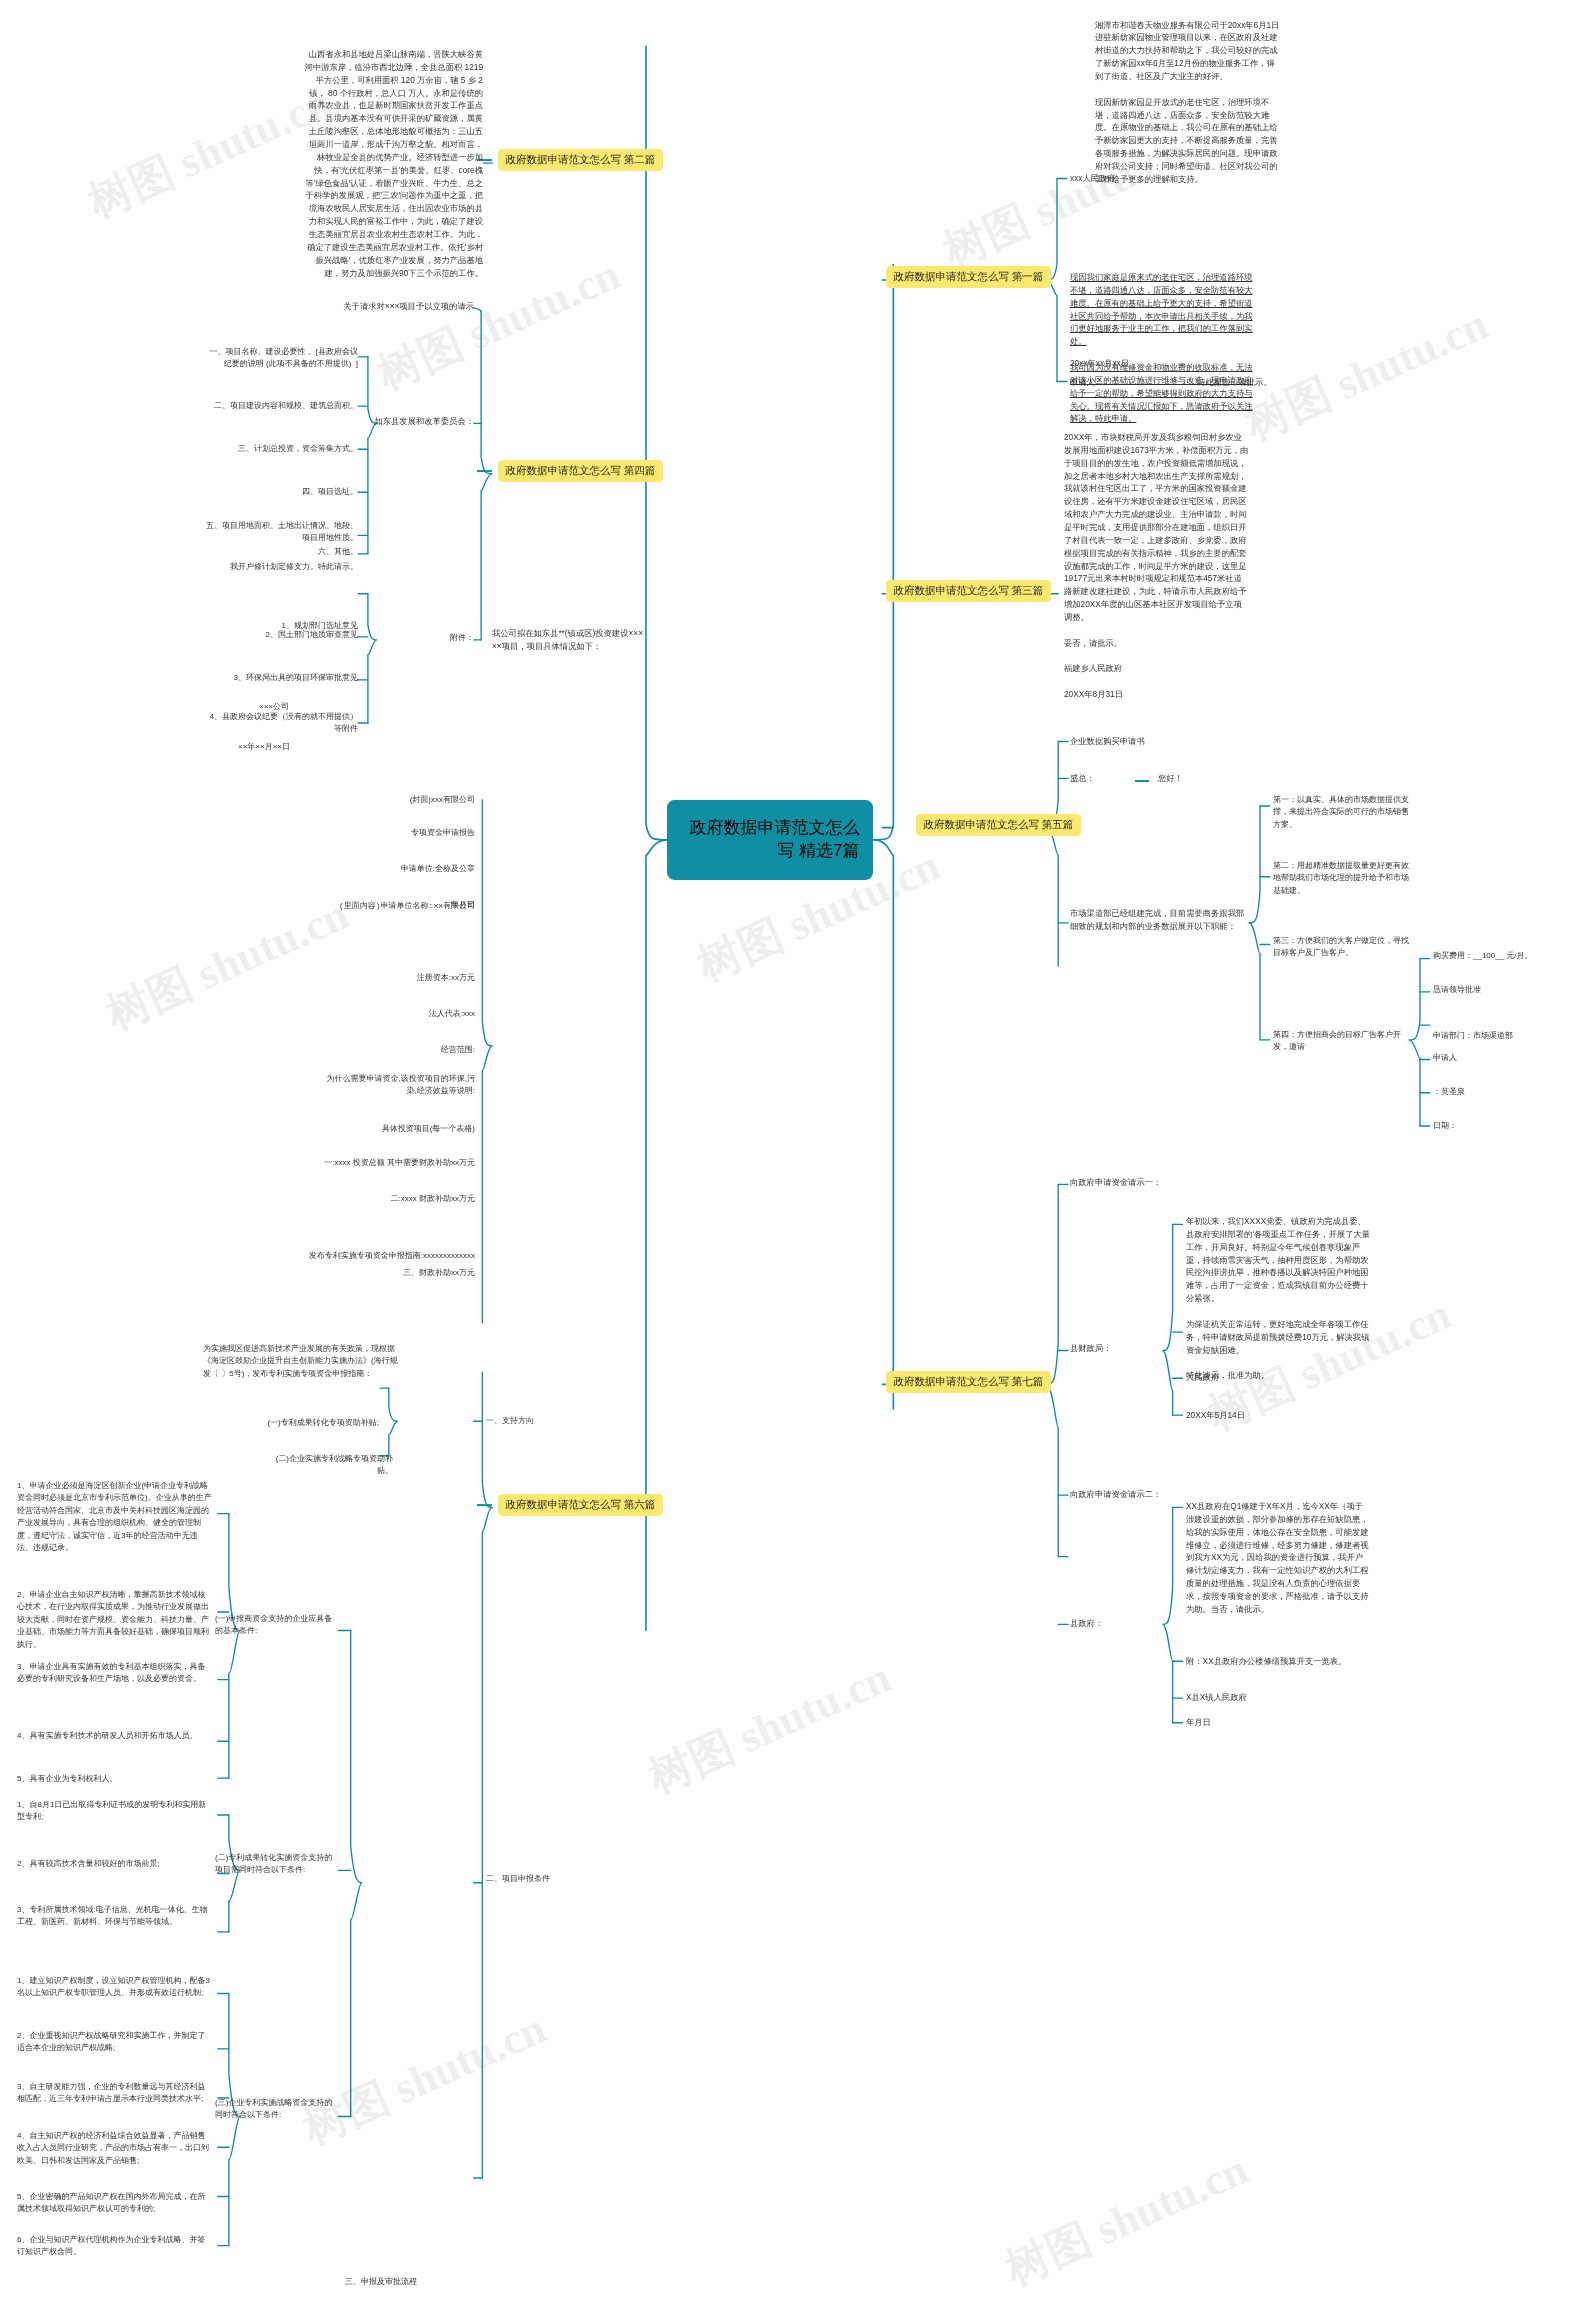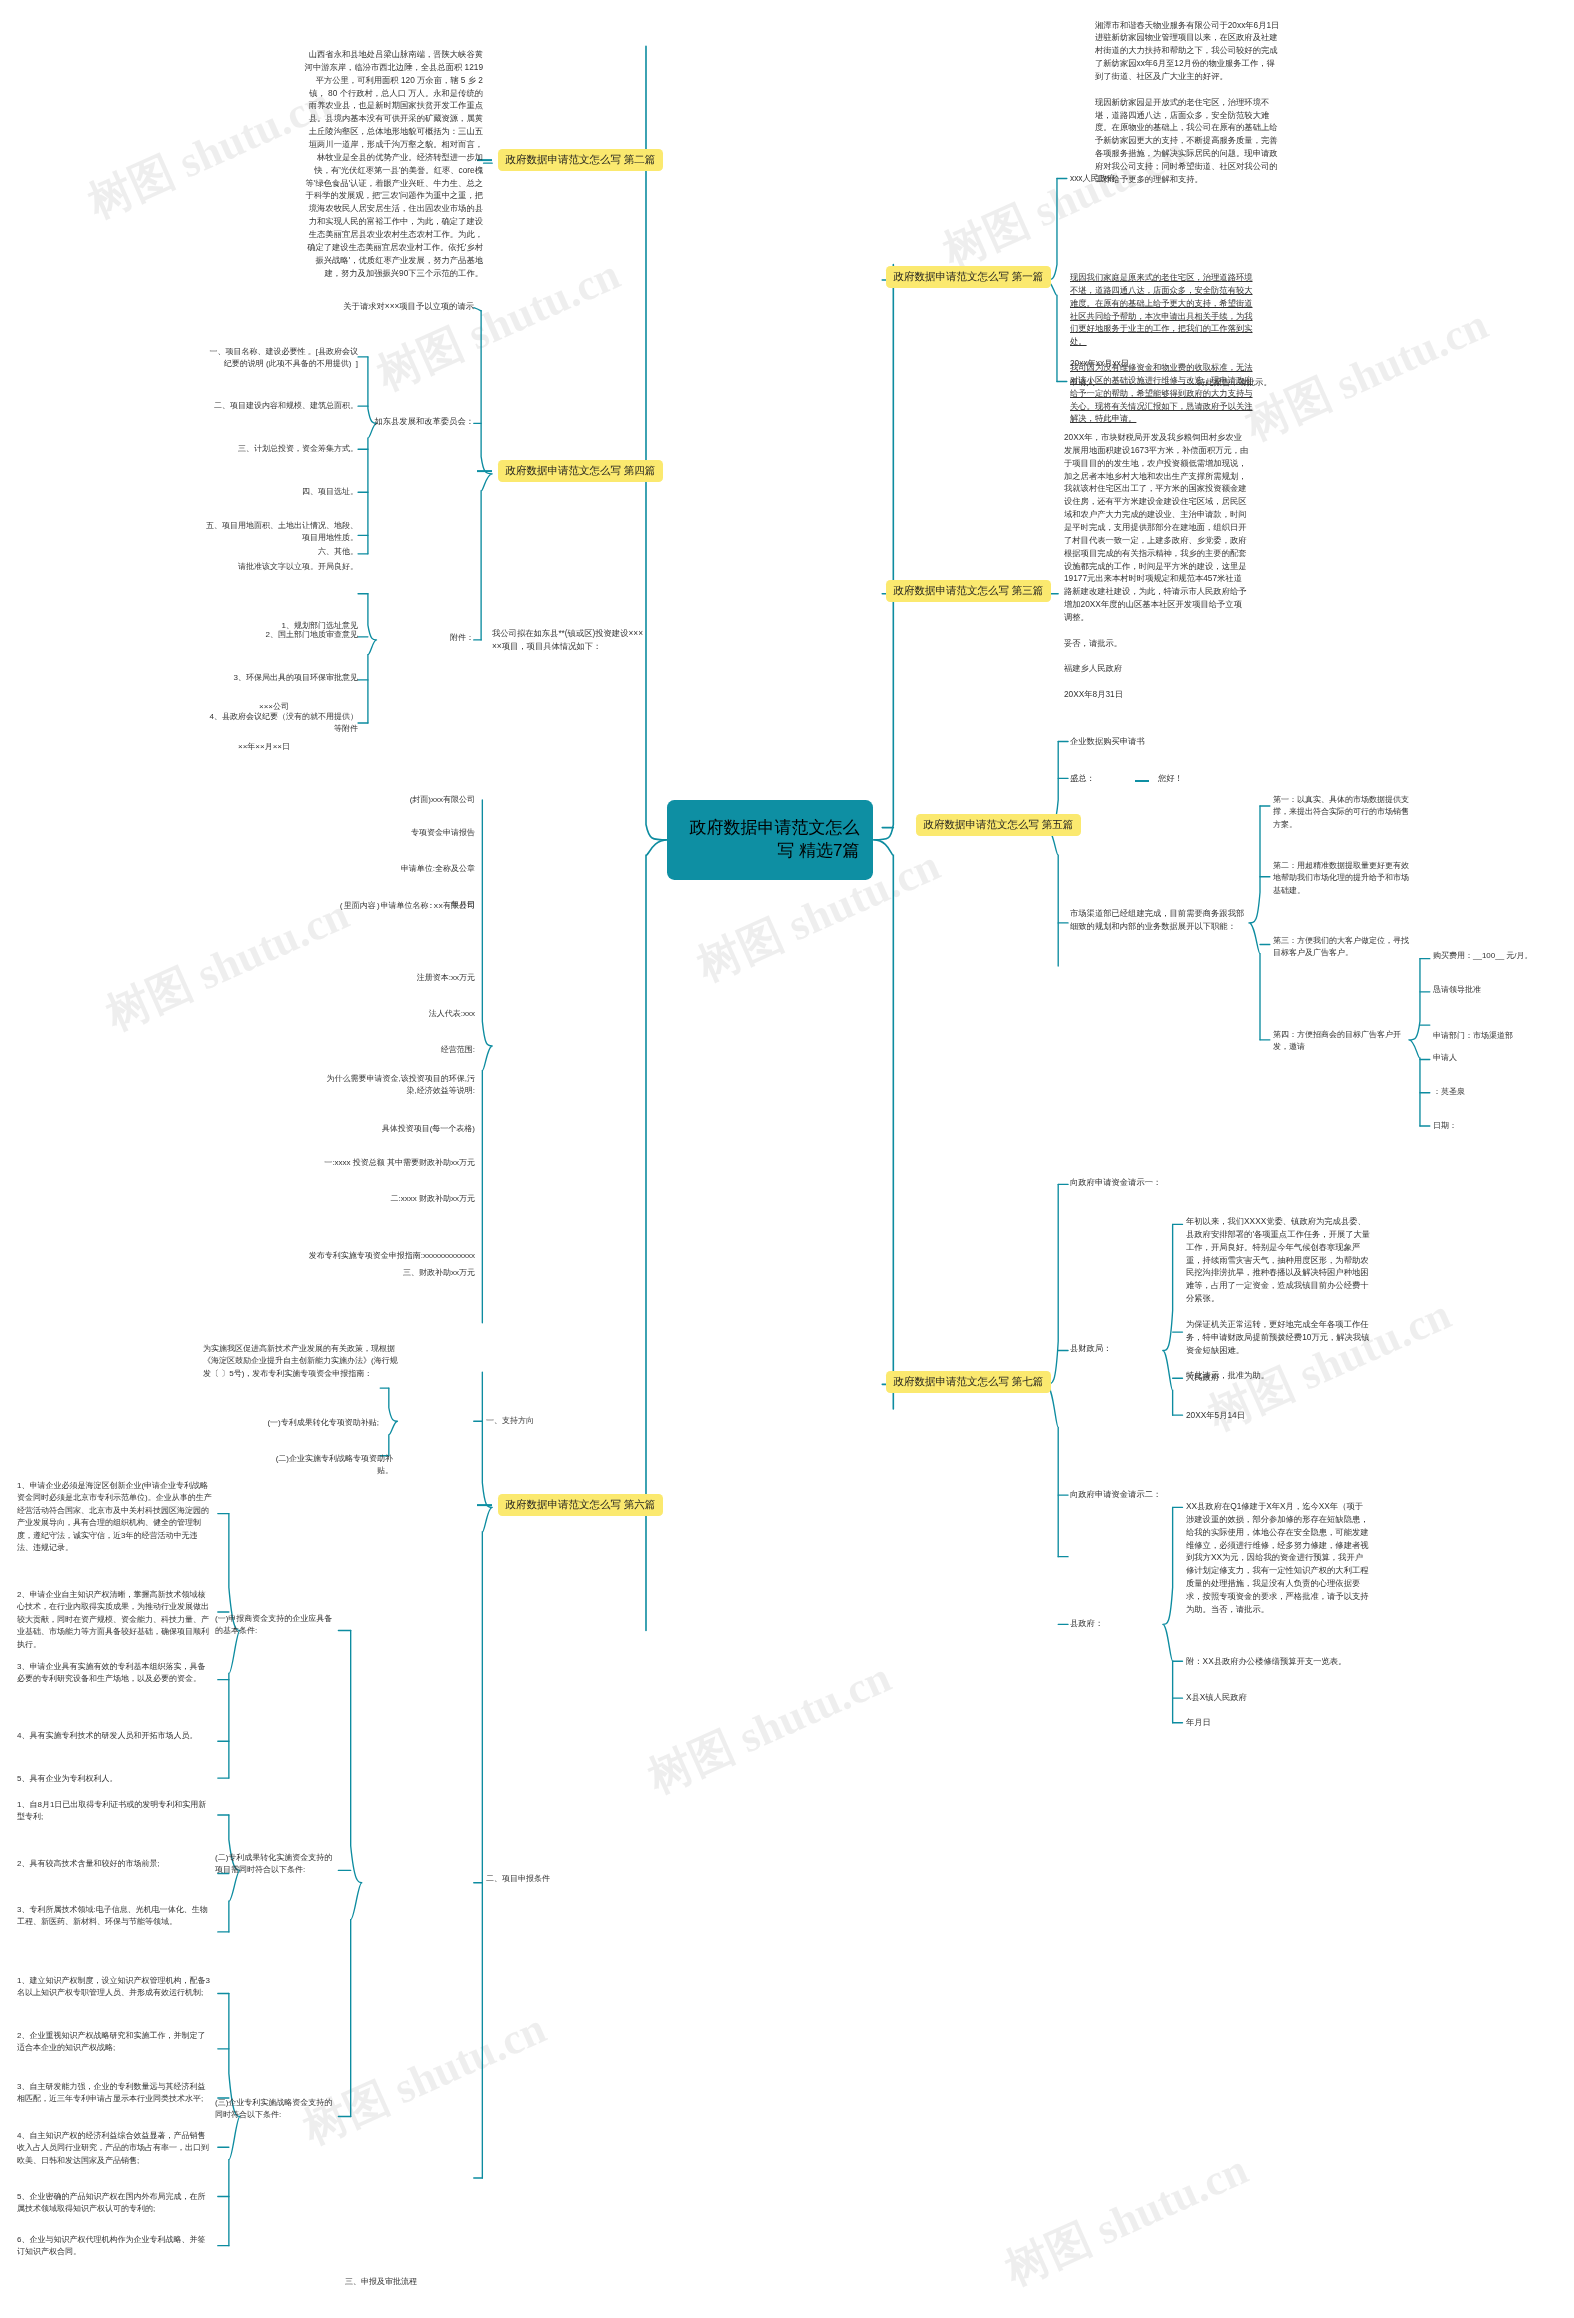--- a/index.html
+++ b/index.html
@@ -254,21 +254,21 @@
 
   <div class="node t-body right-align" style="left:326px;top:300px;width:148px;">关于请求对×××项目予以立项的请示</div>
   <div class="node t-body right-align" style="left:345px;top:415px;width:129px;">如东县发展和改革委员会：</div>
   <div class="node t-body left-align" style="left:492px;top:627px;width:153px;">我公司拟在如东县**(镇或区)投资建设×××××项目，项目具体情况如下：</div>
 
   <div class="node t-small right-align" style="left:203px;top:346px;width:155px;">一、项目名称、建设必要性 。[县政府会议纪要的说明 (此项不具备的不用提供)  ]</div>
   <div class="node t-small right-align" style="left:203px;top:400px;width:155px;">二、项目建设内容和规模、建筑总面积。</div>
   <div class="node t-small right-align" style="left:203px;top:443px;width:155px;">三、计划总投资，资金筹集方式。</div>
   <div class="node t-small right-align" style="left:203px;top:486px;width:155px;">四、项目选址。</div>
   <div class="node t-small right-align" style="left:203px;top:520px;width:155px;">五、项目用地面积、土地出让情况、地段、项目用地性质。</div>
-  <div class="node t-small right-align" style="left:203px;top:561px;width:155px;">请批准该文字以立项。开局良好。</div>
+  <div class="node t-small right-align" style="left:203px;top:561px;width:155px;">我开户修计划定修支力。特此请示。</div>
   <div class="node t-small right-align" style="left:203px;top:546px;width:155px;">六、其他。</div>
 
   <div class="node t-small right-align" style="left:376px;top:632px;width:98px;">附件：</div>
   <div class="node t-small right-align" style="left:203px;top:620px;width:155px;">1、规划部门选址意见</div>
   <div class="node t-small right-align" style="left:203px;top:629px;width:155px;">2、国土部门地质审查意见</div>
   <div class="node t-small right-align" style="left:203px;top:672px;width:155px;">3、环保局出具的项目环保审批意见</div>
   <div class="node t-small right-align" style="left:203px;top:711px;width:155px;">4、县政府会议纪要（没有的就不用提供）等附件</div>
   <div class="node t-small right-align" style="left:203px;top:701px;width:86px;">×××公司</div>
   <div class="node t-small right-align" style="left:185px;top:741px;width:105px;">××年××月××日</div>
 

